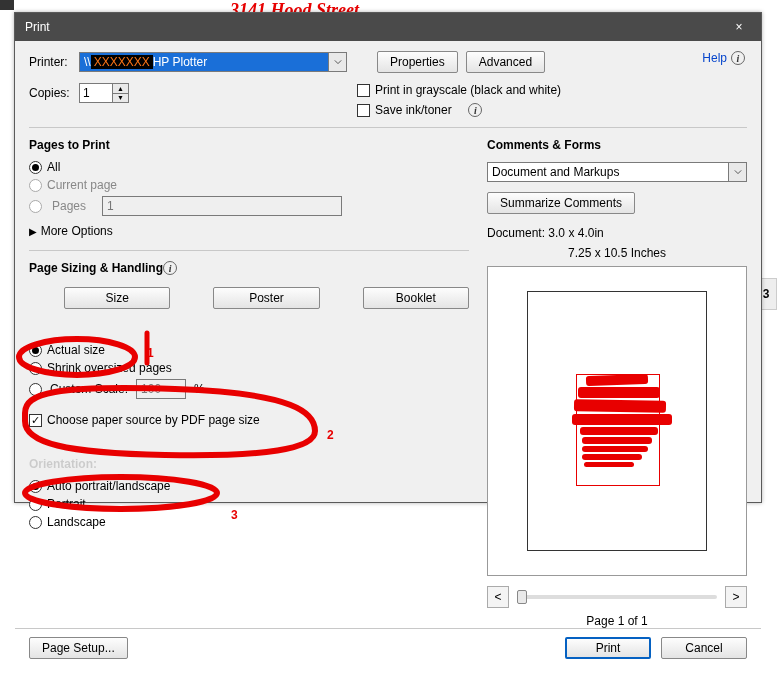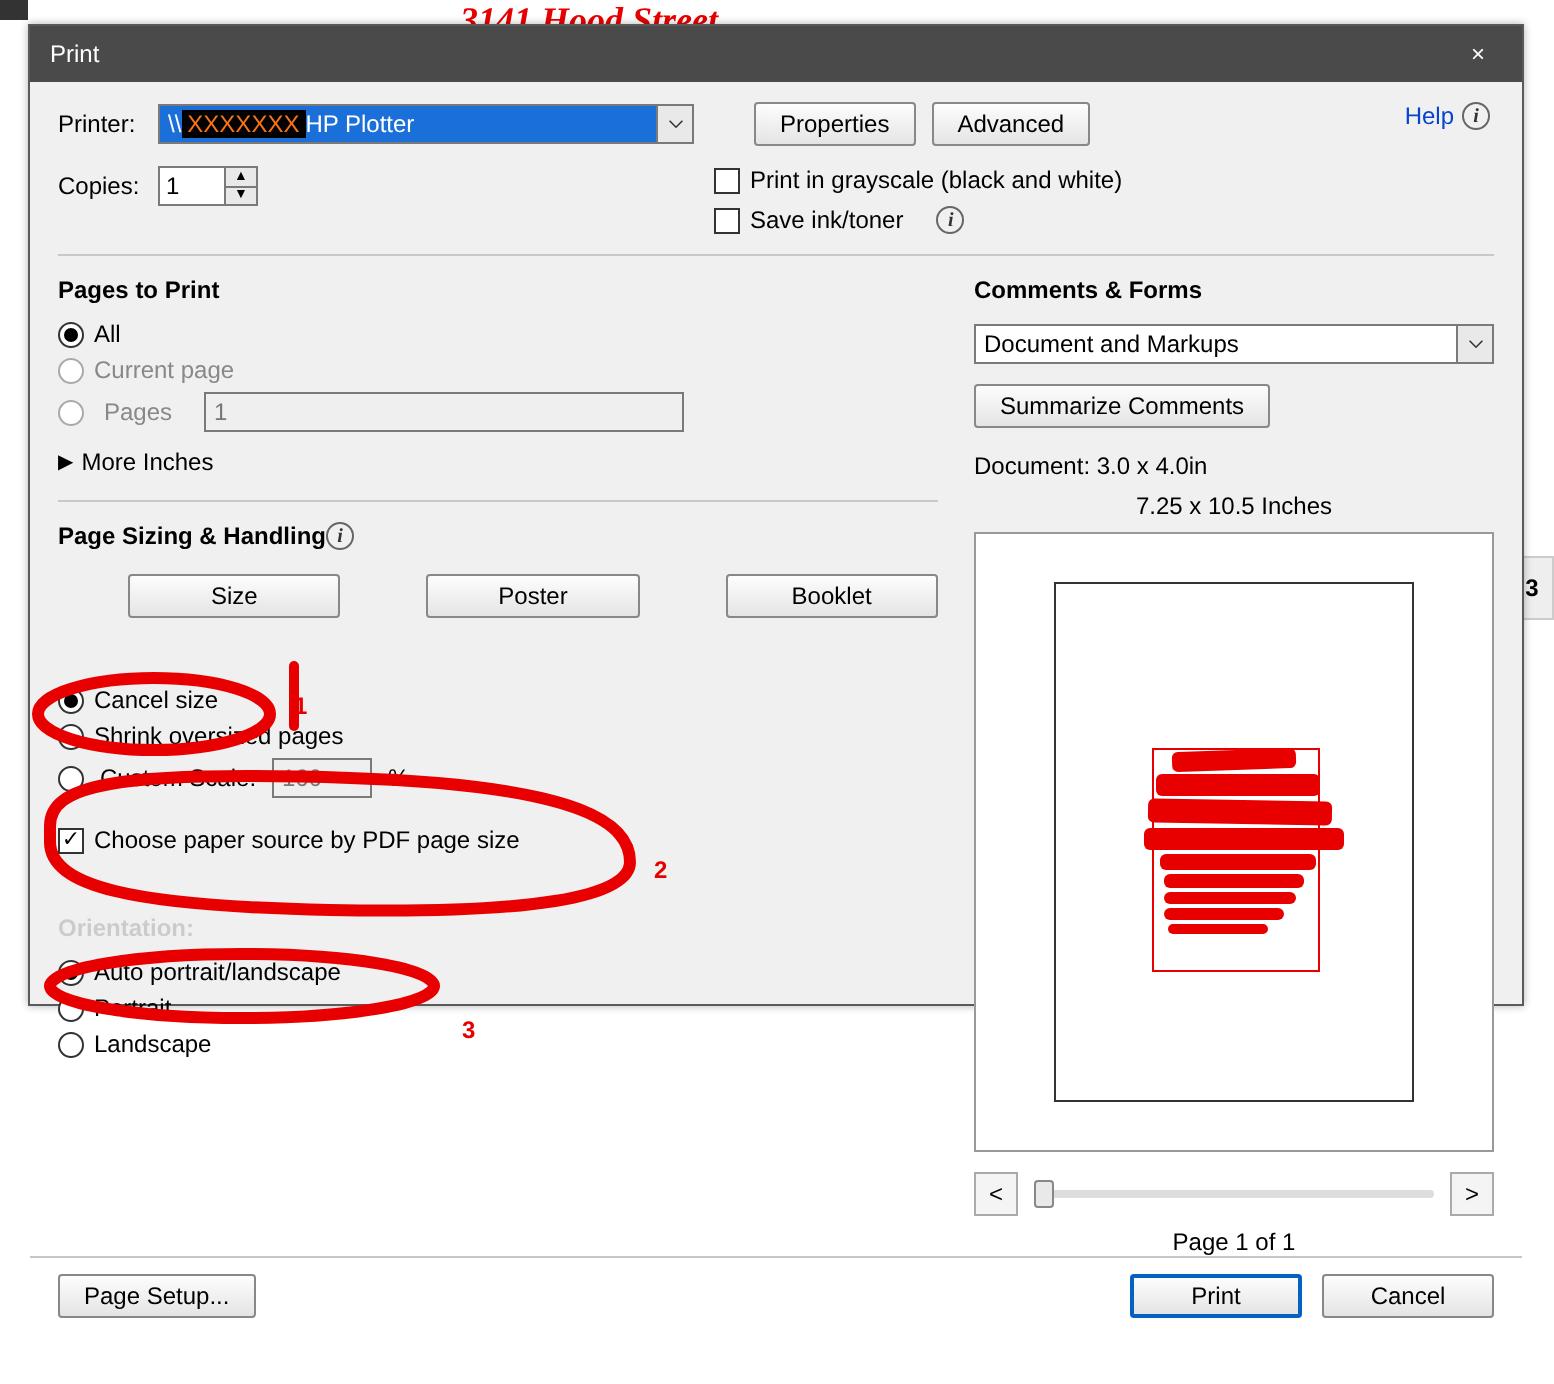--- a/index.html
+++ b/index.html
@@ -163,21 +163,21 @@
           <span class="rad-dot"></span>
           <span>Current page</span>
         </div>
         <div class="rad disabled" style="gap:10px;">
           <span class="rad-dot"></span>
           <span style="width:40px;">Pages</span>
           <input class="tf" disabled="" style="width: 240px;" value="1">
         </div>
         <div class="more">
           <span class="tri">▶</span>
-          <span>More Inches</span>
+          <span>More Options</span>
         </div>
 
         <div class="sep"></div>
 
         <div class="section-h" style="display:flex;align-items:flex-end;gap:0;">
           <span>Page Sizing &amp; Handling</span>
           <span class="info-i">i</span>
         </div>
         <div class="btnrow">
           <div class="btn">Size</div>
@@ -186,21 +186,21 @@
         </div>
 
         <div style="height:16px"></div>
 
         <div class="rad" style="visibility:hidden;height:0;">
           <span class="rad-dot"></span>
           <span>Fit</span>
         </div>
         <div class="rad">
           <span class="rad-dot sel"></span>
-          <span>Cancel size</span>
+          <span>Actual size</span>
         </div>
         <div class="rad">
           <span class="rad-dot"></span>
           <span>Shrink oversized pages</span>
         </div>
         <div class="rad" style="gap:8px;">
           <span class="rad-dot"></span>
           <span>Custom Scale:</span>
           <input class="tf" disabled="" style="width: 50px;" value="100">
           <span>%</span>

